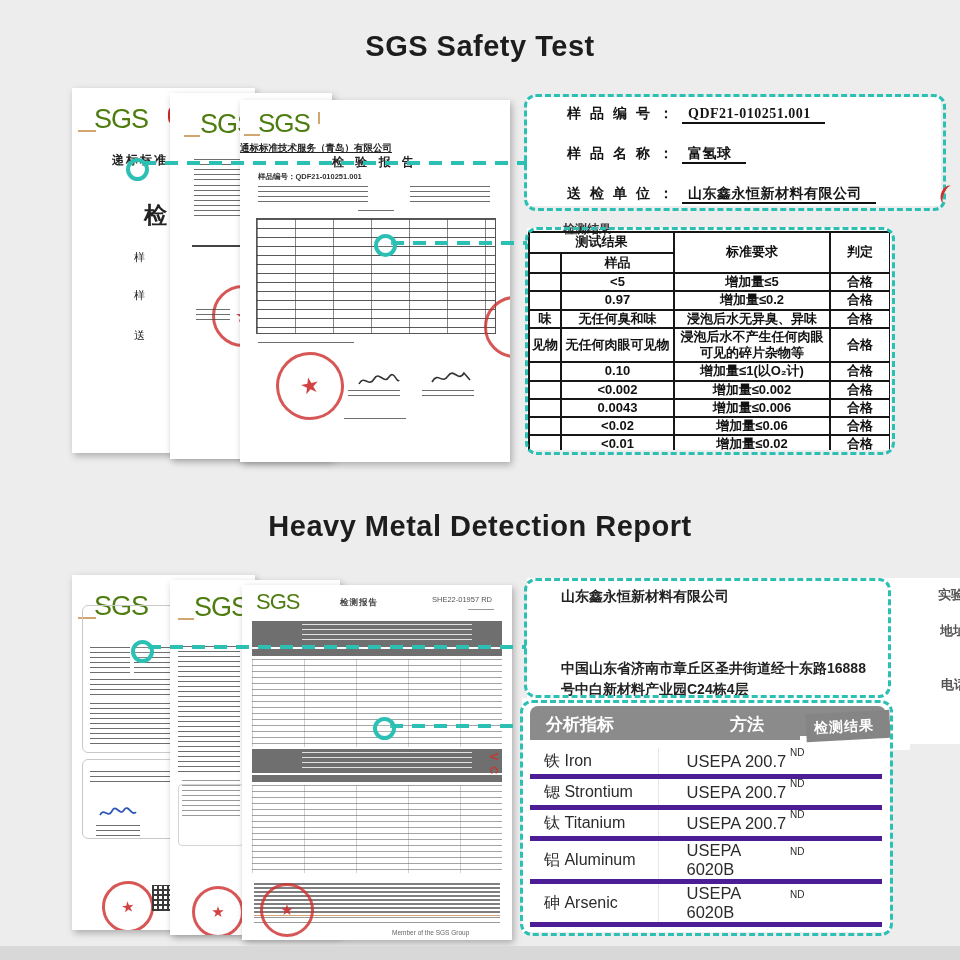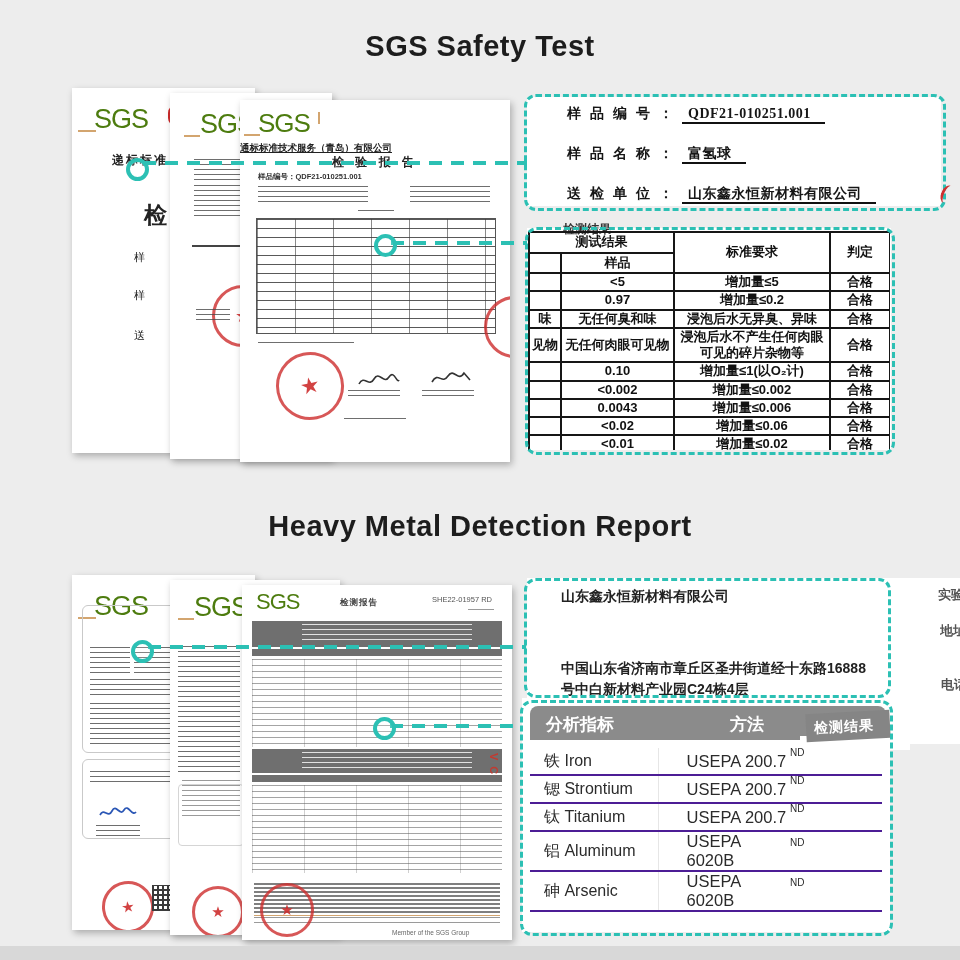--- a/index.html
+++ b/index.html
@@ -43,21 +43,21 @@
   table.results{border-collapse:collapse;table-layout:fixed;width:361px;font-size:13px;font-weight:700;color:#111;}
   table.results td{border:2px solid #161616;text-align:center;vertical-align:middle;padding:0;overflow:hidden;white-space:normal;line-height:1.25;}
   table.results tr{height:18px;}
   table.results tbody tr:nth-child(4){height:33px;}
   td.tl{text-align:left;padding-left:6px;}
   .res-overlay{position:absolute;font-size:12px;font-weight:700;color:#333;z-index:5;}
   
   .mhead{position:absolute;background:#8b8b8b;color:#fff;font-weight:700;border-radius:8px 8px 0 0;z-index:5;}
   .mtab{position:absolute;background:#858585;color:#fff;font-weight:700;z-index:6;}
   table.metals{border-collapse:collapse;table-layout:fixed;width:352px;color:#2b2b2b;}
-  table.metals td{height:26px;border-bottom:2px solid #4c1d95;padding:0;vertical-align:middle;}
+  table.metals td{height:26px;border-bottom:5px solid #4c1d95;padding:0;vertical-align:middle;}
   table.metals td:nth-child(1){font-size:16px;font-weight:500;padding-left:14px;}
   table.metals td:nth-child(2){font-size:16.5px;font-weight:500;border-left:1px solid #e6e6e6;padding-left:28px;}
   table.metals td:nth-child(3){font-size:10px;font-weight:500;text-align:left;position:relative;top:-9px;}
   .edge-lab{position:absolute;font-size:13px;font-weight:700;color:#555;white-space:nowrap;overflow:hidden;z-index:7;}
   .sig{position:absolute;}
 </style>
 </head>
 <body>
 
 <div class="stage">

